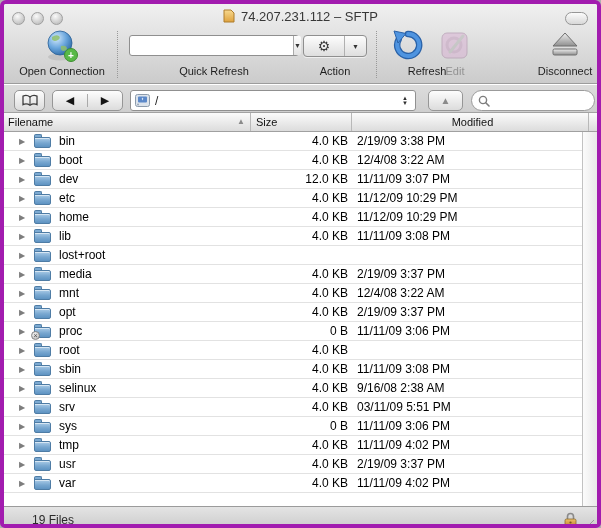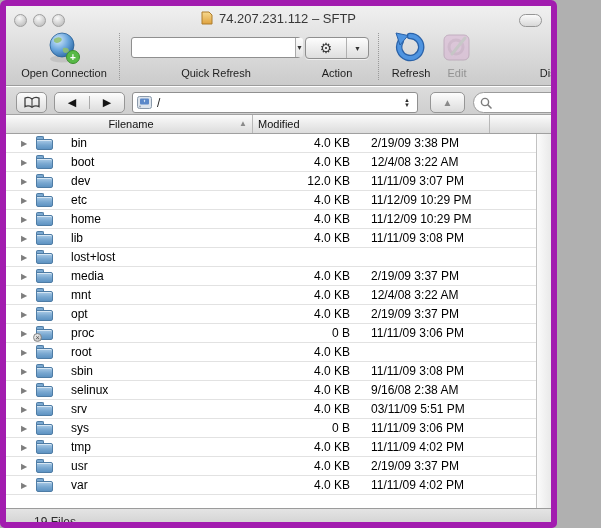--- a/index.html
+++ b/index.html
@@ -1,19 +1,19 @@
 <!DOCTYPE html>
 <html><head>
 <meta charset="utf-8">
 <style>
   * { box-sizing: border-box; margin: 0; padding: 0; }
   html,body { width:601px; height:528px; }
   body { font-family:"Liberation Sans","DejaVu Sans",sans-serif; background:#b0b0b0; }
-  #window { position:absolute; top:0; left:0; width:557px; height:528px;
-    border:6px solid #a21caf; border-radius:6px 6px 5px 5px; overflow:hidden; background:#fff; }
+  #window { position:absolute; top:0; left:0; width:601px; height:528px;
+    border:4px solid #a21caf; border-radius:6px 6px 5px 5px; overflow:hidden; background:#fff; }
 
   
   #top-chrome { position:absolute; top:0; left:0; width:100%; height:80px;
     background:linear-gradient(180deg,#f0f0f0 0%,#e2e2e2 40%,#cbcbcb 100%);
     border-bottom:1px solid #9c9c9c; }
   .tlight { position:absolute; top:8px; width:13px; height:13px; border-radius:50%;
     background:radial-gradient(circle at 40% 30%,#fafafa,#c7c7c7 70%,#b4b4b4);
     border:1px solid #9f9f9f; }
   #title-wrap { position:absolute; top:4px; left:0; right:0; height:16px;
     display:flex; justify-content:center; align-items:center; gap:6px; }
@@ -61,23 +61,23 @@
   #search-field { position:absolute; left:467px; top:5px; width:124px; height:21px;
     background:#fff; border:1px solid #9b9b9b; border-radius:11px;
     display:flex; align-items:center; padding:0 6px; }
   #search-field input { border:none; outline:none; flex:1; width:80px; font-size:11px; background:transparent; margin-left:4px; }
 
   
   #list-header { position:absolute; top:109px; left:0; width:100%; height:19px;
     background:linear-gradient(#fbfbfb,#dcdcdc); border-bottom:1px solid #a0a0a0;
     display:flex; font-size:11px; color:#111; }
   .hcell { padding:3px 0 0 5px; border-right:1px solid #b8b8b8; position:relative; }
-  .hc-name { width:247px; padding-left:4px;text-align:center; }
+  .hc-name { width:247px; padding-left:4px; }
   .hc-size { width:101px; }
-  .hc-mod  { width:237px; }
+  .hc-mod  { width:237px;text-align:center; }
   .hc-blank{ flex:1; border-right:none; }
   #sort-arrow { position:absolute; right:5px; top:4px; font-size:8px; color:#8a8a8a; }
 
   
   #list { position:absolute; top:128px; left:0; width:100%; height:374px; background:#fff; }
   #scroll-strip { position:absolute; top:0; right:0; width:15px; height:374px;
     border-left:1px solid #c2c2c2; background:linear-gradient(to right,#fbfbfb,#e9e9e9); }
   .row { display:flex; align-items:center; height:19px; width:586px;
     border-bottom:1px solid #e2e2e2; font-size:12px; color:#000; }
   .c-name { width:247px; display:flex; align-items:center; }
@@ -85,23 +85,23 @@
   .ficon { position:relative; width:17px; height:14px; flex:none; margin-left:6px; }
   .ficon .tab { position:absolute; top:0; left:0; width:8px; height:5px;
     background:#7caad2; border:1px solid #4e7ca5; border-bottom:none; border-radius:2px 2px 0 0; }
   .ficon .fbody { position:absolute; top:3px; left:0; width:17px; height:11px;
     background:linear-gradient(#aacbe7,#78a7d0 55%,#5e93c2);
     border:1px solid #4e7ca5; border-radius:1px 2px 2px 2px;
     box-shadow:inset 0 1px 0 rgba(255,255,255,.55); }
   .fbadge { position:absolute; left:-3px; bottom:-2px; width:9px; height:9px;
     background:radial-gradient(circle at 35% 30%,#f2f2f2,#b3b3b3); border:1px solid #858585;
     border-radius:50%; font-size:7px; line-height:7px; text-align:center; color:#4a4a4a; }
-  .fname { margin-left:18px; }
+  .fname { margin-left:8px; }
   .c-size { width:101px; text-align:right; padding-right:4px; }
-  .c-mod  { flex:1; padding-left:5px;margin-left:12px; }
+  .c-mod  { flex:1; padding-left:5px; }
 
   
   #status-bar { position:absolute; top:502px; left:0; width:100%; height:26px;
     background:linear-gradient(#e4e4e4,#c8c8c8); border-top:1px solid #9b9b9b; }
   #status-text { position:absolute; left:28px; top:6px; font-size:12px; color:#2b2b2b; }
   #lock-icon { position:absolute; left:560px; top:4px; }
   #resize-grip { position:absolute; right:2px; bottom:1px; }
 </style>
 </head>
 <body>
@@ -169,21 +169,21 @@
     </div>
     <div class="tb-label" style="left:299px; width:64px">Action</div>
 
     <div class="tb-sep" style="left:372px"></div>
 
     <svg class="tb-icon" style="left:389px; top:26px" width="30" height="31">
       <path d="M 15 4 A 11 11 0 1 1 5.6 9.6" fill="none" stroke="#2a62a8" stroke-width="6.5" stroke-linecap="round"></path>
       <path d="M 15 4 A 11 11 0 1 1 5.6 9.6" fill="none" stroke="#4f94e0" stroke-width="4" stroke-linecap="round"></path>
       <polygon points="1,1 13,3.5 5,13" fill="#4f94e0" stroke="#2a62a8" stroke-width="1"></polygon>
     </svg>
-    <div class="tb-label" style="left:374px; width:62px">Refresh</div>
+    <div class="tb-label" style="left:392px; width:62px">Refresh</div>
 
     <svg class="tb-icon" style="left:436px; top:26px; opacity:.55" width="30" height="31">
       <rect x="2" y="3" width="25" height="25" rx="5" fill="#d9b3d4" stroke="#a886a4" stroke-width="1"></rect>
       <circle cx="14" cy="15" r="7" fill="none" stroke="#c39dbe" stroke-width="3"></circle>
       <line x1="23" y1="6" x2="10" y2="22" stroke="#b5b5b5" stroke-width="3" stroke-linecap="round"></line>
     </svg>
     <div class="tb-label disabled" style="left:433px; width:36px">Edit</div>
 
     <svg class="tb-icon" style="left:546px; top:27px" width="30" height="28">
       <polygon points="15,2 27,15 3,15" fill="url(#ejgrad)" stroke="#6f6f6f" stroke-width="1"></polygon>
@@ -230,20 +230,23 @@
       </svg>
       <input value="" style="">
     </div>
   </div>
 
   <div id="list-header">
     <div class="hcell hc-name">
       <span>Filename</span>
       <span id="sort-arrow">▲</span>
     </div>
+    <div class="hcell hc-size">
+      <span>Size</span>
+    </div>
     <div class="hcell hc-mod">
       <span>Modified</span>
     </div>
     <div class="hcell hc-blank"></div>
   </div>
 
   <div id="list">
 
     <div class="row">
       <div class="c-name">
@@ -323,21 +326,21 @@
       <div class="c-mod">11/11/09 3:08 PM</div>
     </div>
 
     <div class="row">
       <div class="c-name">
           <span class="disc">▶</span>
           <span class="ficon">
             <span class="tab"></span>
             <span class="fbody"></span>
           </span>
-          <span class="fname">lost+lost</span>
+          <span class="fname">lost+root</span>
         </div>
     </div>
 
     <div class="row">
       <div class="c-name">
           <span class="disc">▶</span>
           <span class="ficon">
             <span class="tab"></span>
             <span class="fbody"></span>
           </span>

